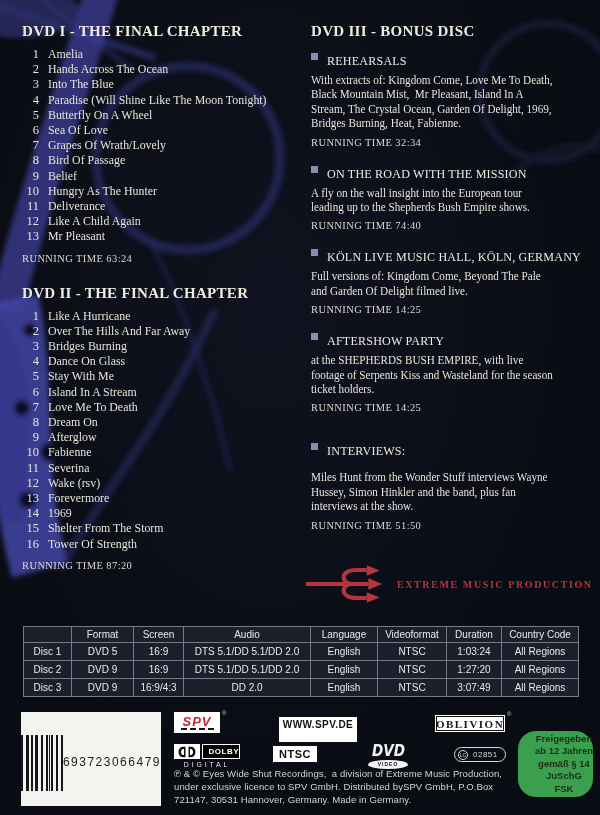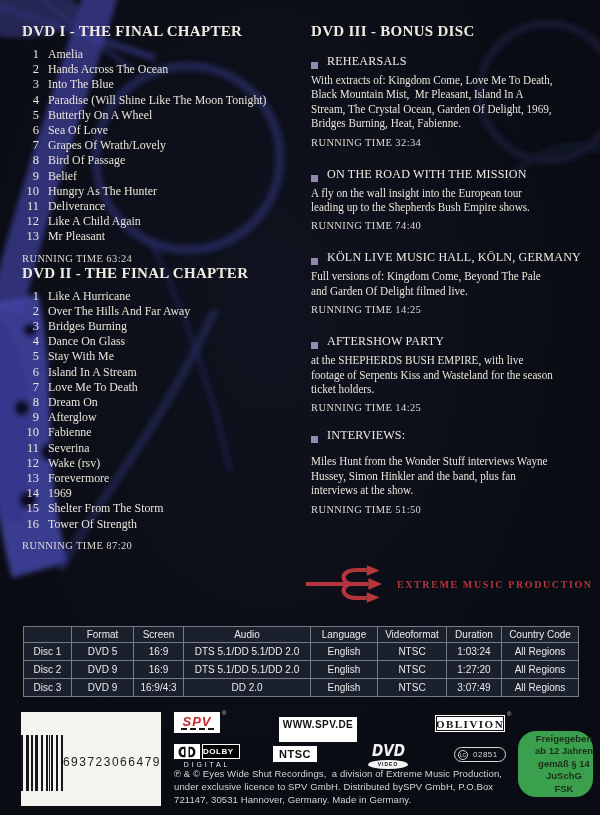--- a/index.html
+++ b/index.html
@@ -15,29 +15,29 @@
   .layer{position:absolute;z-index:1}
 
   
   .col-left{left:22px;top:22px;width:262px}
   .dvd-title{font-size:15px;line-height:18px;color:#eeebe2;letter-spacing:.3px;white-space:nowrap}
   .tracks{margin-top:7px;list-style:none}
   .track{display:flex;font-size:12.5px;line-height:15.2px;color:#e8e4da;white-space:pre}
   .track .n{width:17px;text-align:right;margin-right:9px;flex:none}
   .track .t{display:inline-block;transform:scaleX(.95);transform-origin:left}
   .rt{font-size:10.5px;letter-spacing:.4px;color:#ddd9cf;margin-top:8px;white-space:nowrap}
-  .sec2{}
+  .sec2{margin-top:20px}
 
   
   .col-right{left:311px;top:22px;width:285px}
   .sections{margin-top:13px}
   .bsec{margin-bottom:18px}
-  .bsec:nth-of-type(4){margin-bottom:14px}
+  .bsec:nth-of-type(4){margin-bottom:30px}
   .bsec:nth-of-type(5) .bbody{margin-top:11px}
-  .bhead{display:flex;align-items:flex-end;line-height:16px}
+  .bhead{display:flex;align-items:flex-start;line-height:16px}
   .bullet{width:7px;height:7px;background:#9289b2;margin-right:9px;flex:none}
   .bhead-t{display:inline-block;font-size:13px;color:#eeebe2;letter-spacing:.2px;white-space:nowrap;transform:scaleX(.93);transform-origin:left}
   .bbody{margin-top:4px;font-size:12px;line-height:14.4px;color:#e8e4da;white-space:pre;display:block;transform:scaleX(.93);transform-origin:left}
   .bsec .rt{margin-top:6px}
 
   
   .producer{left:306px;top:564px;display:flex;align-items:center;gap:9px}
   .prod-label{color:#b5353d;font-family:Liberation Serif, serif;font-weight:bold;font-size:10px;letter-spacing:1.6px;white-space:nowrap}
 
   
@@ -67,21 +67,21 @@
        font:bold 10px/15px "Liberation Sans",sans-serif;text-align:center;letter-spacing:.4px}
 
   .obl{left:434px;top:714px;width:72px;height:19px;background:#fff;
        box-shadow:inset 0 0 0 1px #111, inset 0 0 0 2px #fff, inset 0 0 0 3px #111;
        display:flex;align-items:center;justify-content:center;
        font-family:"Liberation Serif",serif;font-weight:bold;font-size:11px;letter-spacing:1.5px;color:#15151a}
 
   .dolby{left:174px;top:744px;width:66px}
   .dolby-row{display:flex;height:15px;gap:2px}
   .dd-box{width:26px;background:#fff;display:flex;align-items:center;justify-content:center}
-  .dword{flex:1;background:#000;border:1px solid #fff;color:#fff;font:bold 8px/13px "Liberation Sans",sans-serif;text-align:left;letter-spacing:.5px}
+  .dword{flex:1;background:#000;border:1px solid #fff;color:#fff;font:bold 8px/13px "Liberation Sans",sans-serif;text-align:right;letter-spacing:.5px}
   .digital{margin-top:2px;color:#e8e8e8;font:7px "Liberation Sans",sans-serif;letter-spacing:2.8px;text-align:center}
 
   .ntsc{left:273px;top:746px;width:44px;height:16px;background:#fff;color:#111;
         font:bold 11px/16px "Liberation Sans",sans-serif;text-align:center;letter-spacing:.5px}
 
   .dvdv{left:364px;top:742px;width:48px;text-align:center}
   .dvd-word{color:#f2f2f2;font:italic bold 16px/14px "DejaVu Sans",sans-serif;display:inline-block;transform:scaleX(.85)}
   .dvd-ell{margin:0 auto;width:40px;height:9px;background:#f2f2f2;border-radius:50%;
            color:#10131c;font:bold 5px/9px "Liberation Sans",sans-serif;letter-spacing:1px;text-align:center}
 

